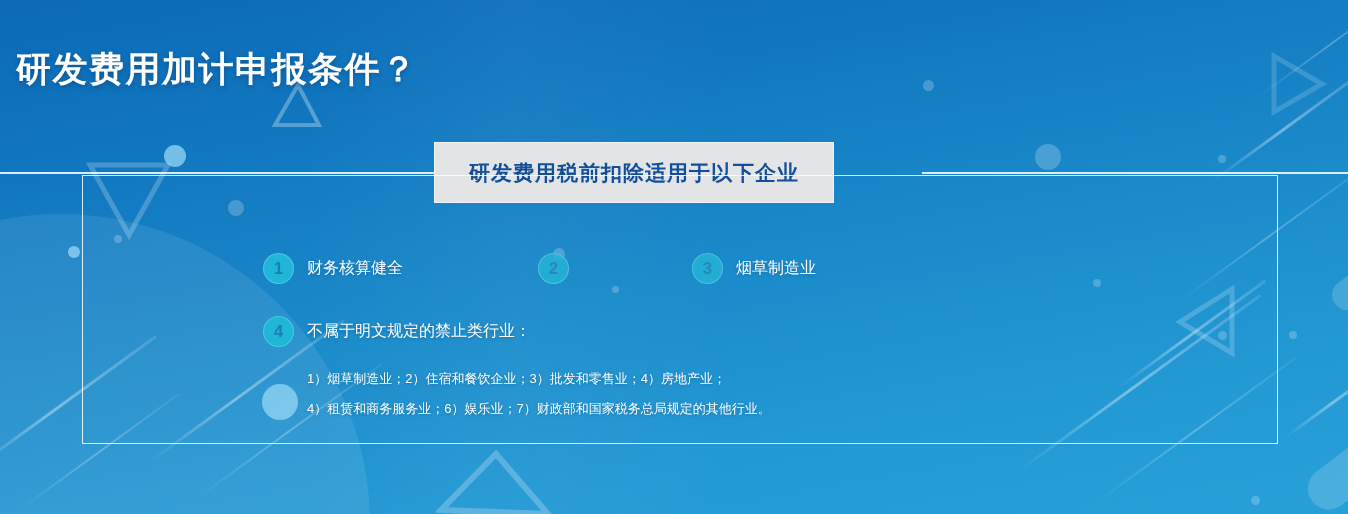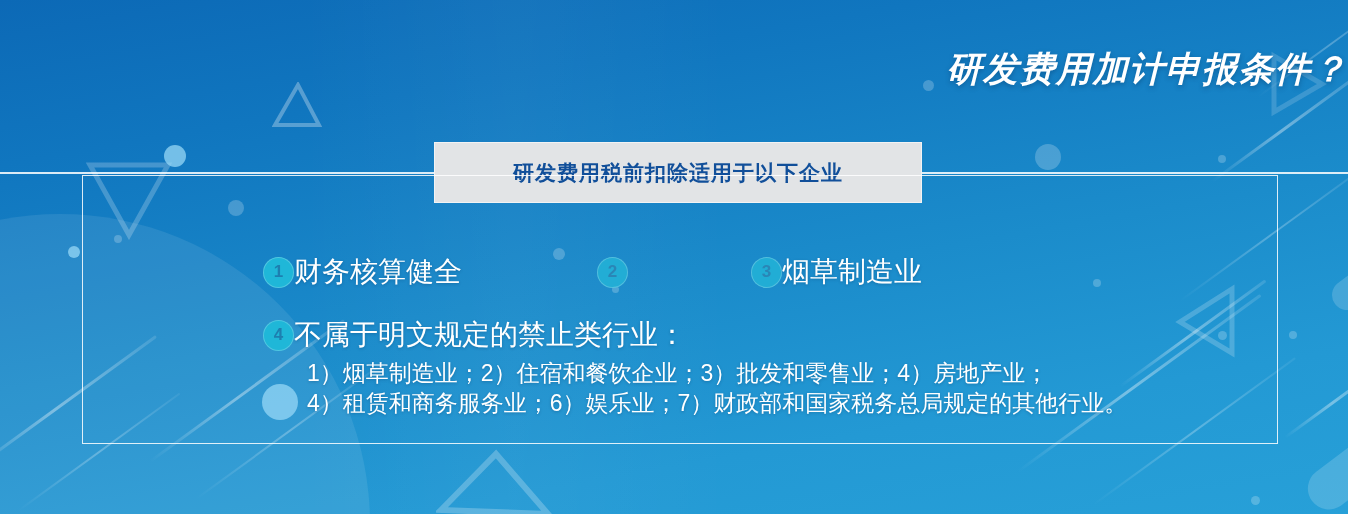--- a/index.html
+++ b/index.html
@@ -48,34 +48,33 @@
     background:rgba(255,255,255,.17);
     transform-origin:center;
   }
 
   
   .tri{ position:absolute; }
 
   
   .title{
     position:absolute; left:16px; right:0; top:46px;
-    text-align:right;
+    text-align:left;
     color:#ffffff;
     font-size:35px;
     font-weight:bold;
     letter-spacing:1.5px;
     text-shadow:0 2px 5px rgba(0,40,80,.35);
     white-space:nowrap;
-    font-style:italic;
   }
 
   
   .banner-wrap{
     position:absolute; left:434px; top:142px;
-    width:488px; height:61px;
+    width:400px; height:61px;
   }
   .banner{
     position:absolute; inset:0;
     background:#e2e4e6;
     border:1px solid rgba(255,255,255,.55);
     display:flex; align-items:center; justify-content:center;
   }
   .banner-text{
     color:#114f9a;
     font-size:21px;
@@ -110,38 +109,39 @@
     background:#1fb7d8;
     color:#1d7fb0;
     font-size:17px;
     font-weight:bold;
     display:flex; align-items:center; justify-content:center;
     box-shadow:0 0 0 1px rgba(255,255,255,.22) inset;
   }
   .badge.dim{ background:rgba(35,180,215,.82); color:#2a86b6; }
 
   .item-label{
+    margin-left:13px;
     color:#ffffff;
-    font-size:28px;
+    font-size:16px;
     white-space:nowrap;
     text-shadow:0 1px 3px rgba(0,45,90,.30);
   }
 
   .gap-a{ width:135px; }
   .gap-b{ width:123px; }
 
   .row-four{
     position:absolute; left:180px; top:140px;
     display:flex; align-items:center;
   }
 
   .detail{
-    position:absolute; left:224px; top:182px;
+    position:absolute; left:224px; top:188px;
     color:#ffffff;
-    font-size:23px;
+    font-size:13px;
     line-height:30px;
     white-space:nowrap;
     text-shadow:0 1px 3px rgba(0,45,90,.30);
   }
   .detail div{ white-space:nowrap; }
 </style>
 </head>
 <body>
 
 <div class="stage">

